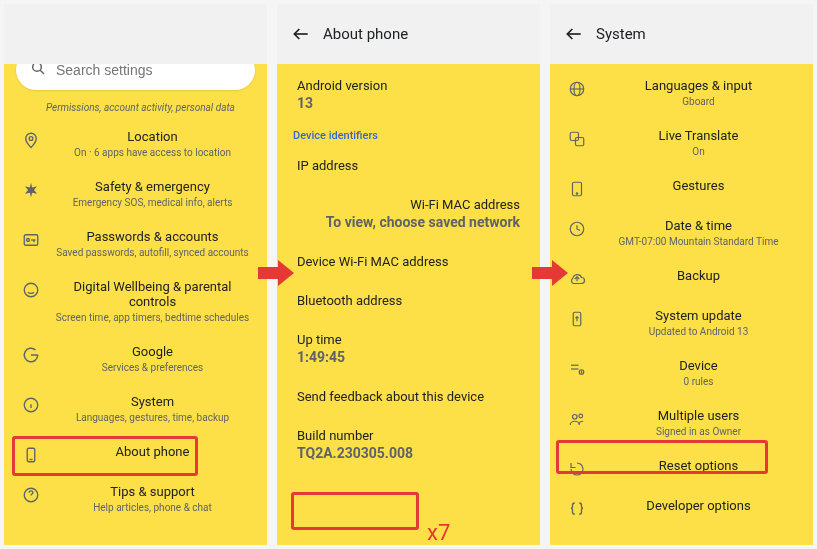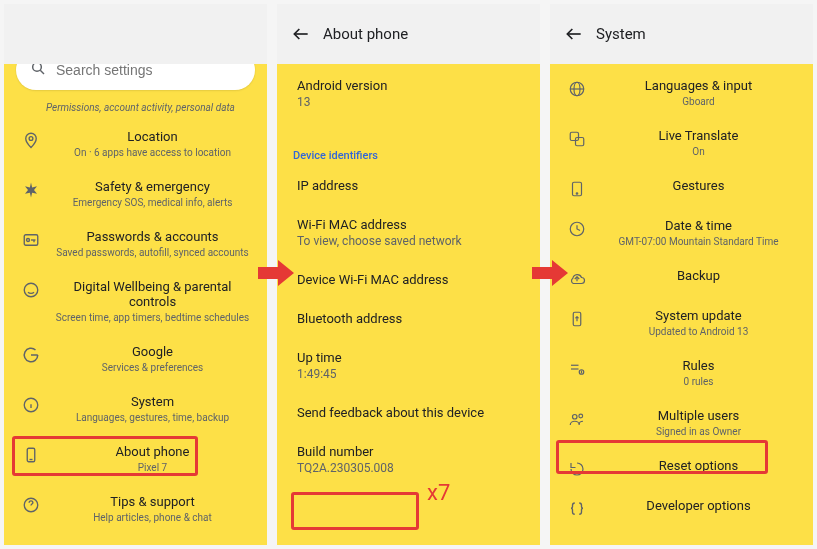--- a/index.html
+++ b/index.html
@@ -57,24 +57,24 @@
     gap: 12px;
     cursor:pointer;
   }
   .row .icon-slot { width:22px; display:flex; justify-content:center; padding-top:2px; color:#5f6368; flex-shrink:0;}
   .row .texts { flex:1; min-width:0;text-align:center; }
   .row .title { font-size:13px; color:#202124; }
   .row .sub { font-size:10px; color:#5f6368; margin-top:2px; line-height:1.3; }
   .panel1 .row .title { font-size:13px; }
   .panel1 .row { padding: 10px 16px; }
   .panel1 .row + .row { }
-  .section-label { font-size:11px; color:#3367d6; padding: 8px 16px 4px 16px; font-weight:500;margin-top:22px;}
+  .section-label { font-size:11px; color:#3367d6; padding: 8px 16px 4px 16px; font-weight:500;}
   .plain-row { padding: 10px 20px; cursor:pointer;}
   .plain-row .title { font-size:13px; color:#202124; }
-  .plain-row .sub { font-size:12px; color:#5f6368; margin-top:2px; }
+  .plain-row .sub { font-size:14px; color:#5f6368; margin-top:2px;font-weight:bold; }
   .truncated { font-size:10px; color:#5f6368; padding: 2px 16px 6px 42px; margin-top:-16px;font-style:italic;}
   
   .red-box {
     position:absolute;
     border:3px solid #e53935;
     border-radius:3px;
     pointer-events:none;
   }
   
   .arrow {
@@ -185,21 +185,20 @@
           </div>
           <div class="row">
             <span class="icon-slot">
               <svg width="18" height="18" viewBox="0 0 24 24" fill="none" stroke="#5f6368" stroke-width="1.8">
                 <rect x="7" y="3" width="10" height="18" rx="2"></rect>
                 <line x1="10" y1="18" x2="14" y2="18"></line>
               </svg>
             </span>
             <div class="texts">
               <div class="title">About phone</div>
-              <div class="sub">Pixel 7</div>
             </div>
           </div>
           <div class="row">
             <span class="icon-slot">
               <svg width="18" height="18" viewBox="0 0 24 24" fill="none" stroke="#5f6368" stroke-width="1.8">
                 <circle cx="12" cy="12" r="9"></circle>
                 <path d="M9.5 9a2.5 2.5 0 115 0c0 1.5-2.5 2-2.5 3.5"></path>
                 <line x1="12" y1="17" x2="12" y2="17"></line>
               </svg>
             </span>
@@ -228,21 +227,21 @@
           <div class="plain-row">
             <div class="title">Android version</div>
             <div class="sub">13</div>
           </div>
         </div>
       <div class="section-label">Device identifiers</div>
       <div id="panel2-list">
           <div class="plain-row" style="padding-top: 12px; padding-bottom: 12px;">
             <div class="title">IP address</div>
           </div>
-          <div class="plain-row" style="padding-top: 12px; padding-bottom: 12px;">
+          <div class="plain-row" style="padding-top: 12px; padding-bottom: 12px; text-align: right;">
             <div class="title">Wi-Fi MAC address</div>
             <div class="sub">To view, choose saved network</div>
           </div>
           <div class="plain-row" style="padding-top: 12px; padding-bottom: 12px;">
             <div class="title">Device Wi-Fi MAC address</div>
           </div>
           <div class="plain-row" style="padding-top: 12px; padding-bottom: 12px;">
             <div class="title">Bluetooth address</div>
           </div>
           <div class="plain-row" style="padding-top: 12px; padding-bottom: 12px;">
@@ -252,21 +251,21 @@
           <div class="plain-row" style="padding-top: 12px; padding-bottom: 12px;">
             <div class="title">Send feedback about this device</div>
           </div>
           <div class="plain-row" style="padding-top: 12px; padding-bottom: 12px;">
             <div class="title">Build number</div>
             <div class="sub">TQ2A.230305.008</div>
           </div>
         </div>
     </div>
     <div class="red-box" style="left:14px; top:488px; width:128px; height:38px;"></div>
-    <div class="x7" style="left:150px; top:476px;">x7</div>
+    <div class="x7" style="left:150px; top:516px;">x7</div>
   </div>
 
   <div class="panel panel3">
     <div class="panel-header">
       <span class="back-icon">
         <svg viewBox="0 0 24 24" width="20" height="20" fill="none" stroke="#202124" stroke-width="2">
             <line x1="20" y1="12" x2="4" y2="12"></line>
             <polyline points="10 18 4 12 10 6"></polyline>
           </svg>
       </span>
@@ -350,21 +349,21 @@
           <div class="row">
             <span class="icon-slot">
               <svg width="18" height="18" viewBox="0 0 24 24" fill="none" stroke="#5f6368" stroke-width="1.6">
                 <line x1="4" y1="7" x2="14" y2="7"></line>
                 <line x1="4" y1="12" x2="14" y2="12"></line>
                 <circle cx="18" cy="16" r="3"></circle>
                 <line x1="18" y1="14" x2="18" y2="18"></line>
               </svg>
             </span>
             <div class="texts">
-              <div class="title">Rules</div>
+              <div class="title">Device</div>
               <div class="sub">0 rules</div>
             </div>
           </div>
           <div class="row">
             <span class="icon-slot">
               <svg width="18" height="18" viewBox="0 0 24 24" fill="none" stroke="#5f6368" stroke-width="1.6">
                 <circle cx="9" cy="9" r="3"></circle>
                 <path d="M3 20c0-3 3-5 6-5s6 2 6 5"></path>
                 <circle cx="17" cy="8" r="2.5"></circle>
                 <path d="M15 19c0-2 2-4 5-4"></path>

